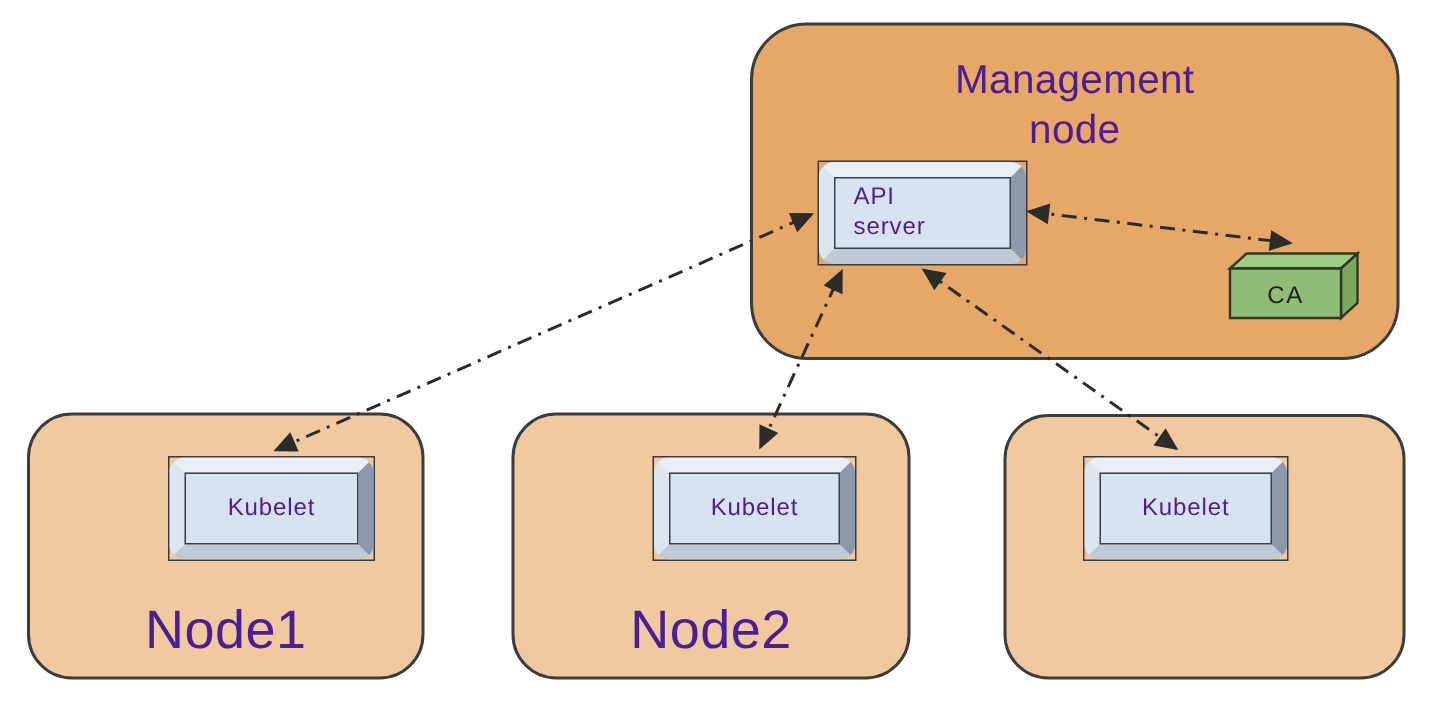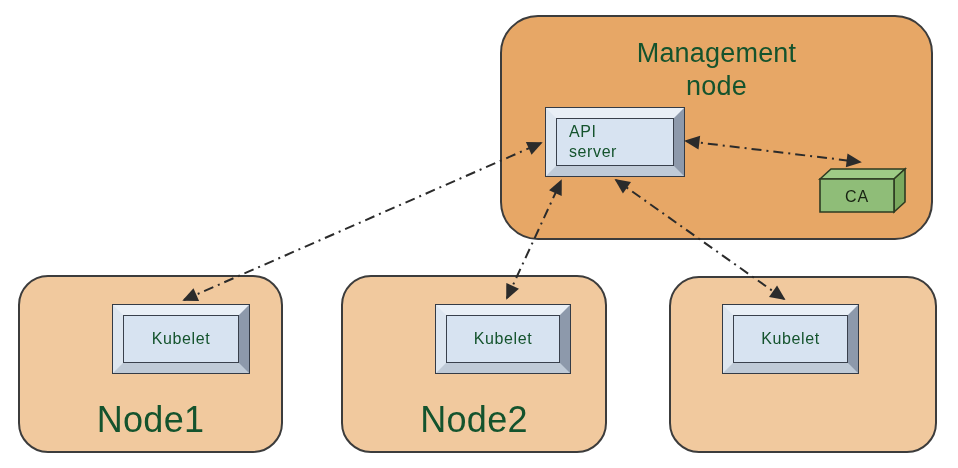--- a/index.html
+++ b/index.html
@@ -1,18 +1,18 @@
 <!DOCTYPE html>
 <html><head>
 <meta charset="utf-8">
 <style>
   html,body { margin:0; padding:0; background:#ffffff; }
   .canvas {
     position:relative; width:958px; height:468px; background:#ffffff;
-    font-family:"Liberation Sans", sans-serif; overflow:hidden; color:#14532d;
+    font-family:"Liberation Sans", sans-serif; overflow:hidden; color:#4c1d95;
   }
   
   .group-box {
     position:absolute; box-sizing:border-box;
     border:2px solid #3c3c3c;
   }
   .mgmt { left:500px; top:15px; width:433px; height:225px; border-radius:38px; background:#e7a766; }
   .worker { width:265px; height:178px; border-radius:30px; background:#f1c99e; }
   .node1 { left:18px;  top:275px; }
   .node2 { left:341px; top:275px; width:266px; }
@@ -30,20 +30,21 @@
 
   
   .device {
     position:absolute; box-sizing:border-box;
     border:1.5px solid #343b46;
   }
   .bevel {
     width:100%; height:100%; box-sizing:border-box;
     border-style:solid; border-width:10px;
     border-color:#e9eff6 #8d99ab #bfcad7 #dde6f0;
+    border-radius:10px;
   }
   .panel {
     width:100%; height:100%; box-sizing:border-box;
     background:#d7e3f1; border:1.5px solid #39404c;
     display:flex; align-items:center;
   }
   .panel-text { font-size:16px; line-height:20px; letter-spacing:0.6px; white-space:pre-line; }
   .panel-center { justify-content:center;text-align:right; }
   .panel-left .panel-text { padding-left:12px; }
 

